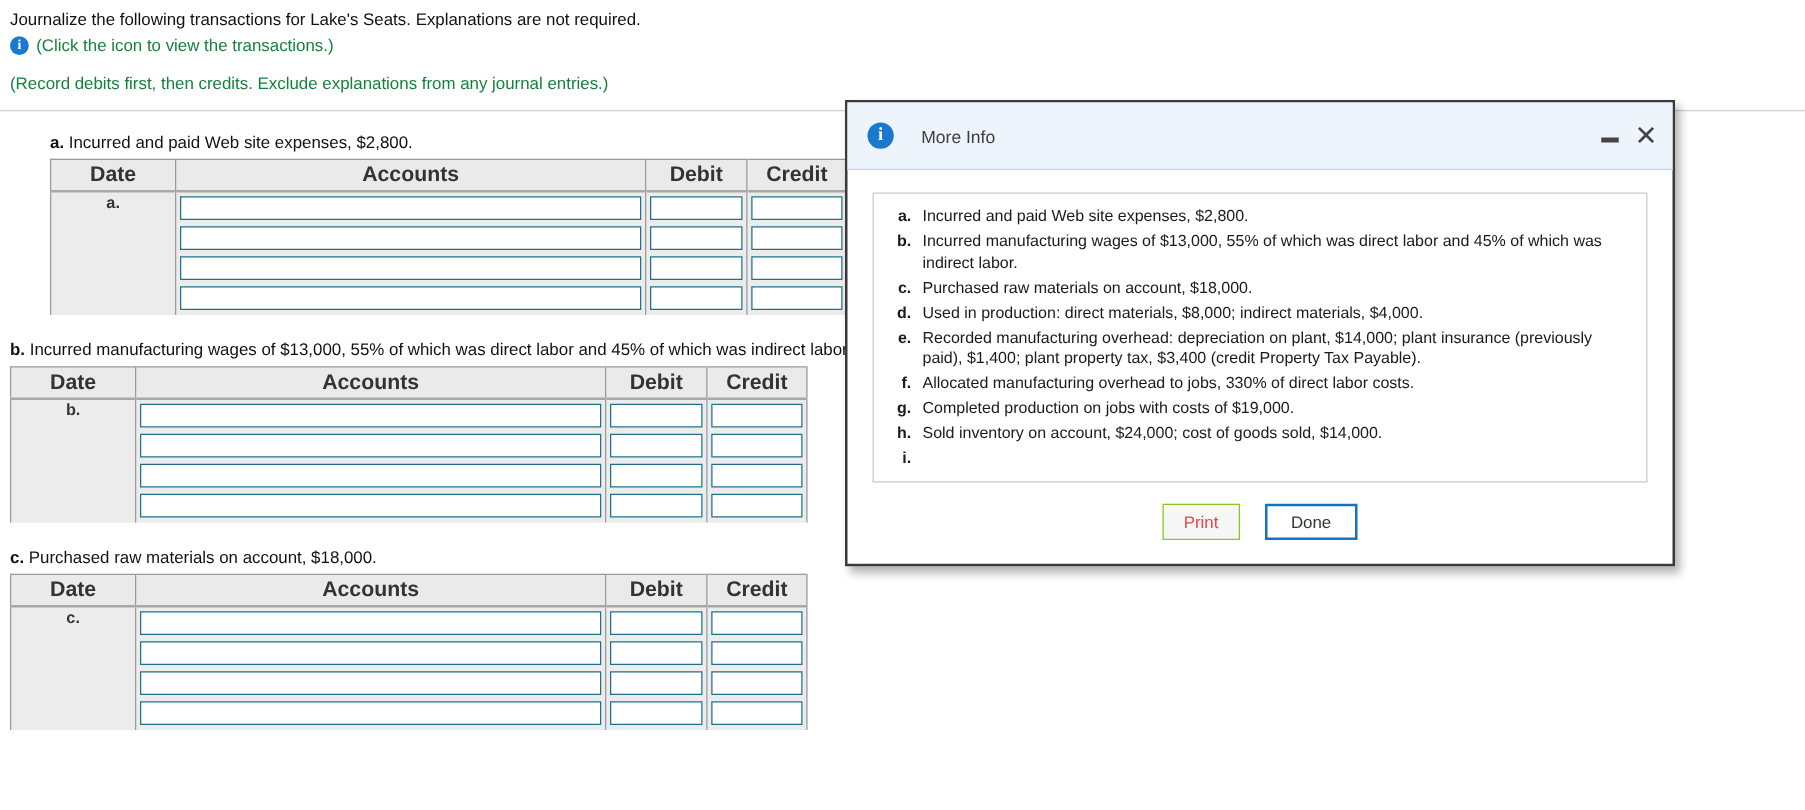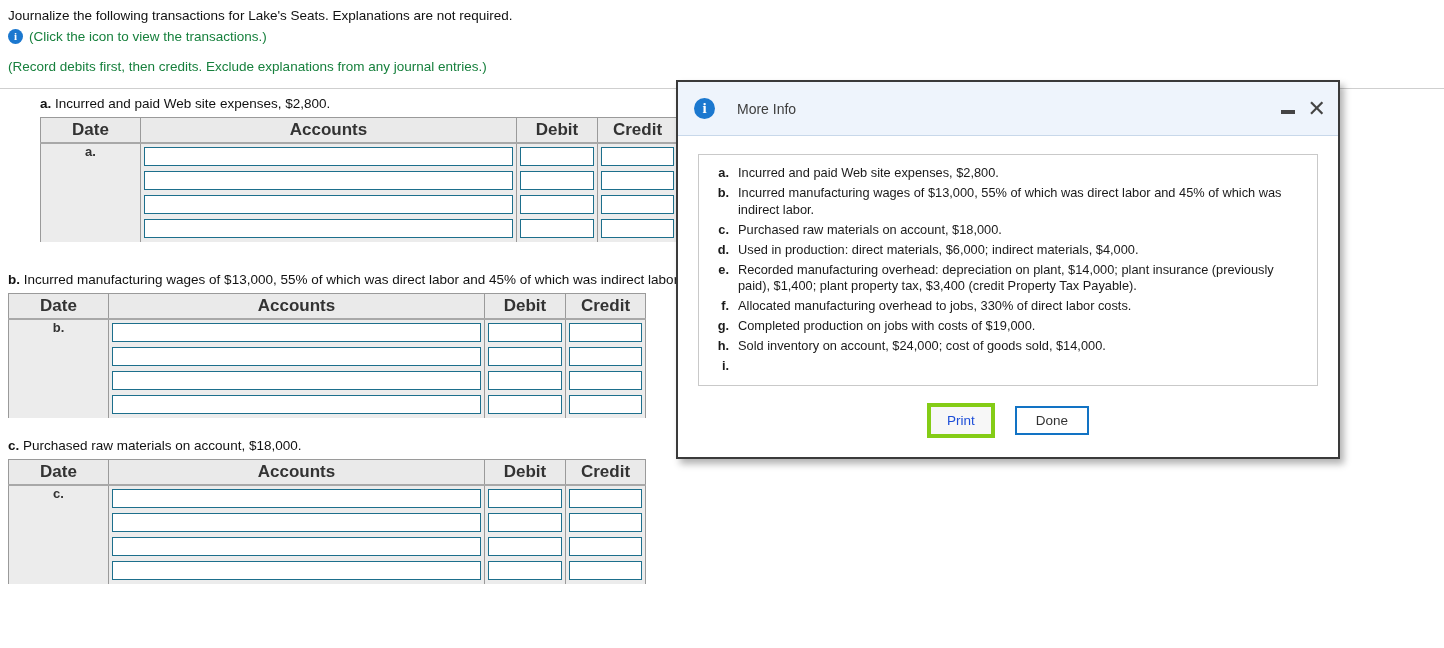--- a/index.html
+++ b/index.html
@@ -217,23 +217,23 @@
     display: flex;
     justify-content: center;
     align-items: center;
     gap: 8px;
     padding: 17px 0 19px 0;
   }
   .btn-print {
     min-width: 54px;
     padding: 6px 16px;
     font-size: 13.5px;
-    color: #1d4ed8;
+    color: #ef4444;
     background: #f7f7f7;
-    border: 4px solid #84cc16;
+    border: 1px solid #84cc16;
     cursor: pointer;
     font-family: "Liberation Sans", sans-serif;
   }
   .btn-done {
     min-width: 54px;
     padding: 5px 19px;
     font-size: 13.5px;
     color: #333333;
     background: #ffffff;
     border: 2px solid #1273c4;
@@ -248,21 +248,21 @@
 <div class="problem-area">
   <div class="prompt-line">Journalize the following transactions for Lake's Seats. Explanations are not required.</div>
   <div class="icon-line">
     <span class="info-icon">i</span>
     <span class="green-text">(Click the icon to view the transactions.)</span>
   </div>
   <div class="instr-line green-text">(Record debits first, then credits. Exclude explanations from any journal entries.)</div>
 </div>
 <div class="hr-divider"></div>
 
-<div class="journal-block" style="top:96px;padding-left:32px;">
+<div class="journal-block" style="top:106px;padding-left:32px;">
   <div class="block-caption">
     <b>a.</b>
     <span>Incurred and paid Web site expenses, $2,800.</span>
   </div>
   <table class="journal">
     <colgroup>
         <col class="c-date">
         <col class="c-acct">
         <col class="c-debit">
         <col class="c-credit">
@@ -431,21 +431,21 @@
         <li>
           <span class="li-marker">b.</span>
           <span class="li-text">Incurred manufacturing wages of $13,000, 55% of which was direct labor and 45% of which was indirect labor.</span>
         </li>
         <li>
           <span class="li-marker">c.</span>
           <span class="li-text">Purchased raw materials on account, $18,000.</span>
         </li>
         <li>
           <span class="li-marker">d.</span>
-          <span class="li-text">Used in production: direct materials, $6,000; indirect materials, $4,000.</span>
+          <span class="li-text">Used in production: direct materials, $8,000; indirect materials, $4,000.</span>
         </li>
         <li>
           <span class="li-marker">e.</span>
           <span class="li-text">Recorded manufacturing overhead: depreciation on plant, $14,000; plant insurance (previously paid), $1,400; plant property tax, $3,400 (credit Property Tax Payable).</span>
         </li>
         <li>
           <span class="li-marker">f.</span>
           <span class="li-text">Allocated manufacturing overhead to jobs, 330% of direct labor costs.</span>
         </li>
         <li>

